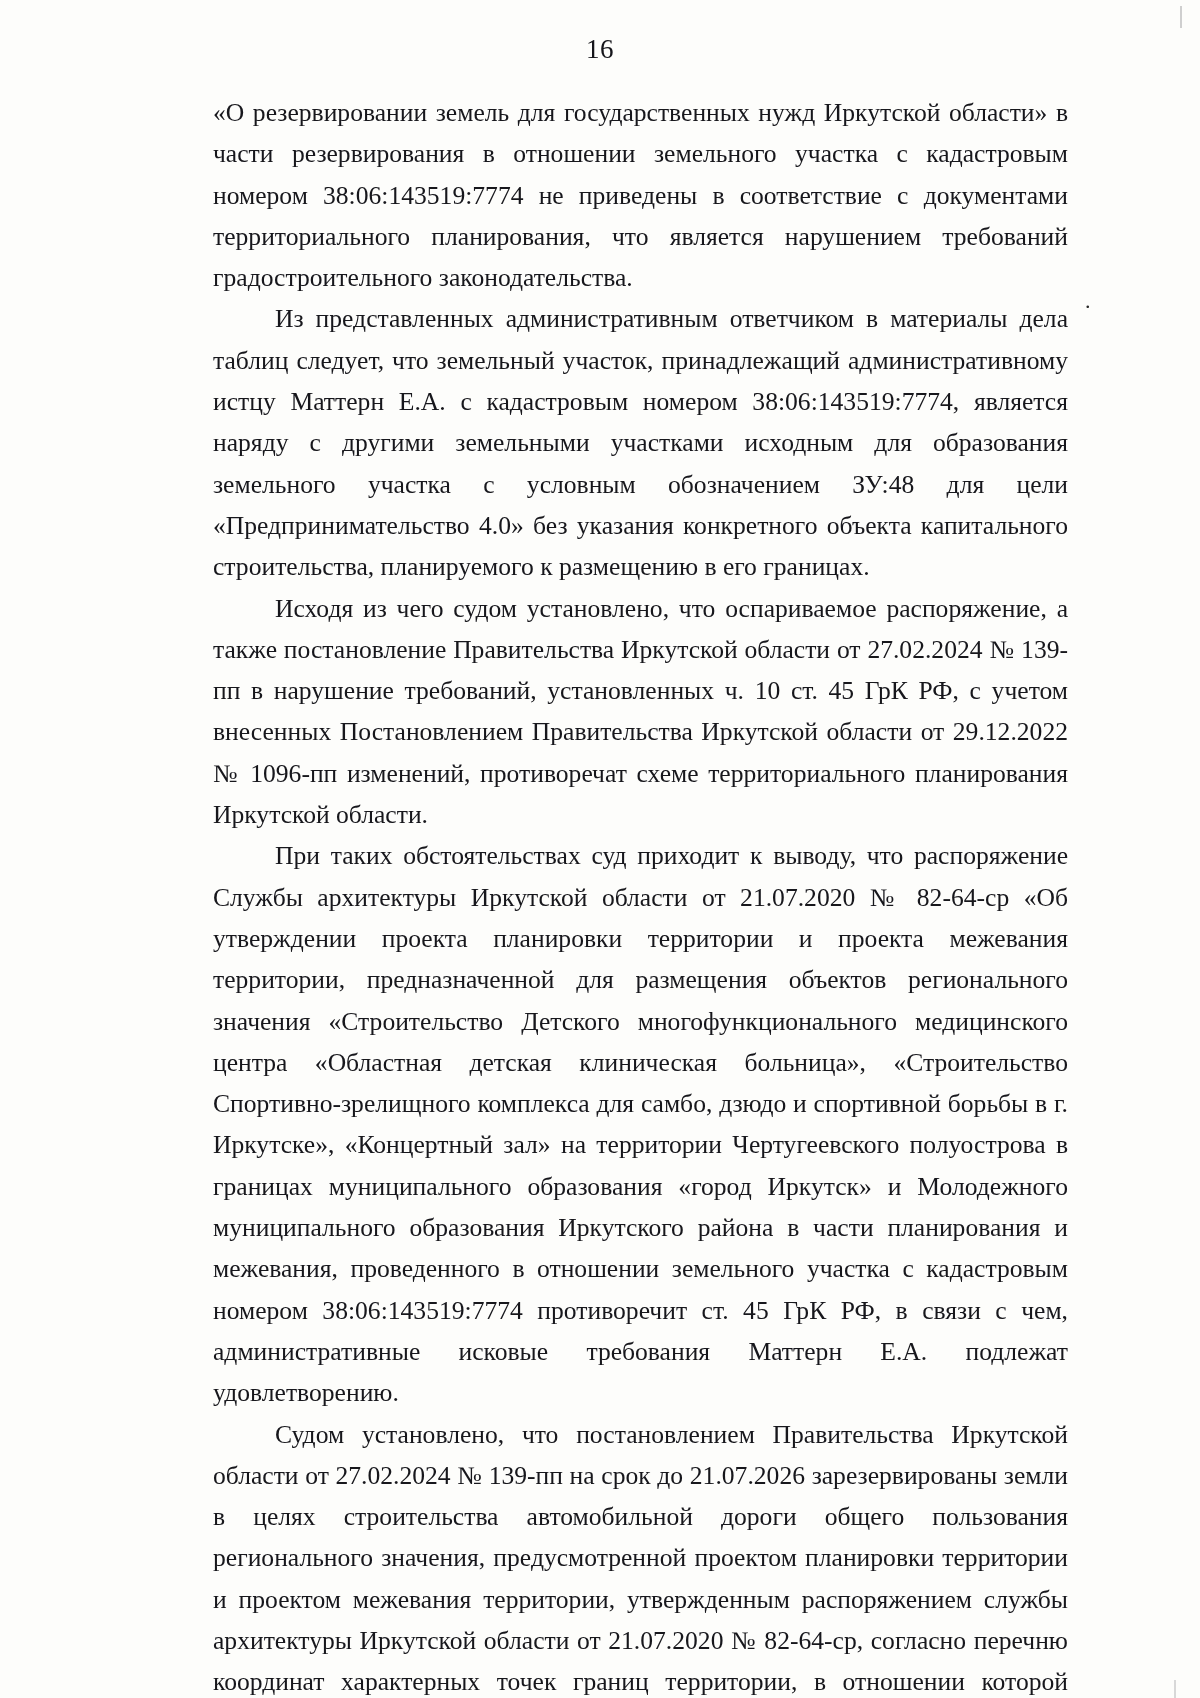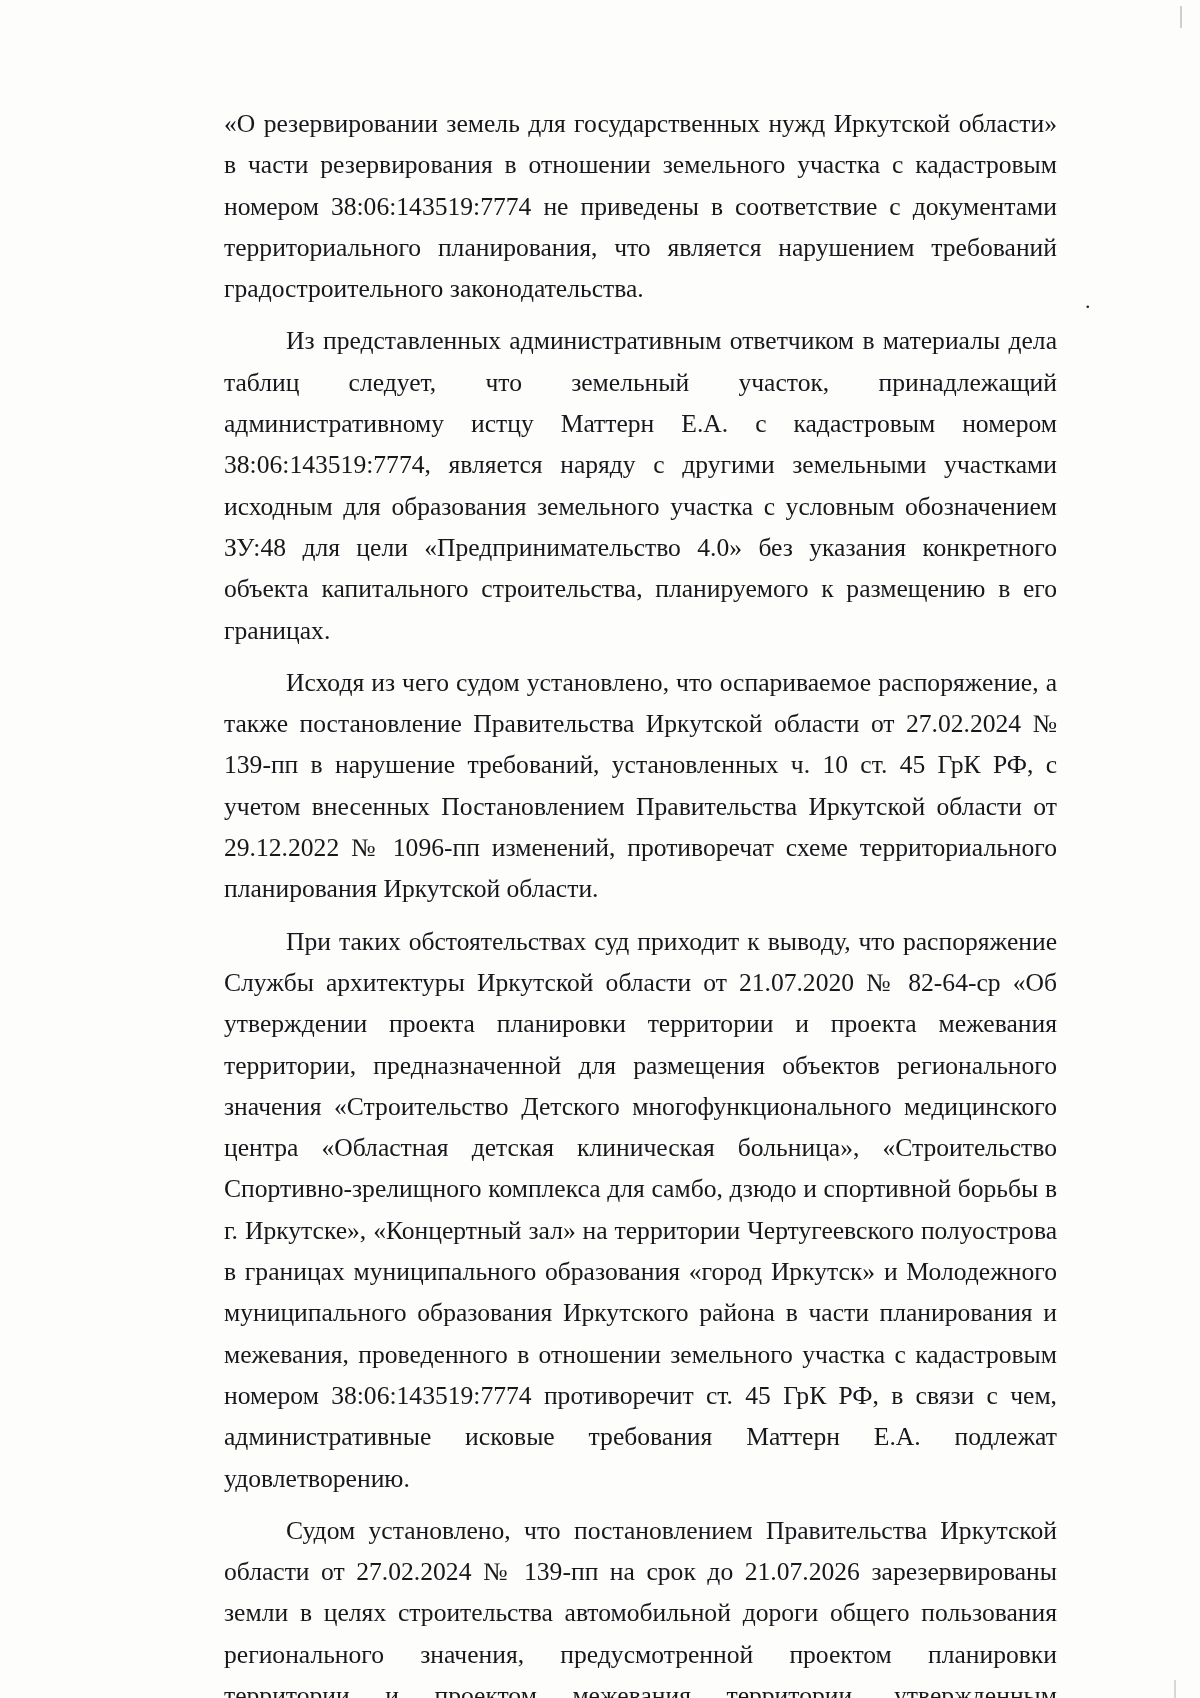--- a/index.html
+++ b/index.html
@@ -38,21 +38,21 @@
     left: 213px;
     width: 855px;
     font-size: 25.6px;
     line-height: 41.3px;
     text-align: justify;
     text-justify: inter-word;
     color: #17171c;
     hyphens: none;
   }
   .body-text p {
-    margin: 11px;
+    margin: 0;
     text-indent: 62px;
     text-align: justify;
   }
   .body-text p.no-indent {
     text-indent: 0;
   }
   .body-text p:last-child {
     text-align: justify;
   }
   .stray-mark {
@@ -82,20 +82,21 @@
     border-right: 2px solid #d8d8d8;
   }
 </style>
 </head>
 <body>
 
 <div class="page">
 
   <div class="edge-mark-top"></div>
 
+  <div class="page-number">16</div>
 
   <div class="body-text">
     <p class="no-indent">«О резервировании земель для государственных нужд Иркутской области» в части резервирования в отношении земельного участка с кадастровым номером  38:06:143519:7774 не приведены в соответствие с документами территориального планирования, что является нарушением требований градостроительного законодательства.</p>
     <p>Из представленных административным ответчиком в материалы дела таблиц следует, что земельный участок, принадлежащий административному истцу Маттерн Е.А. с кадастровым номером 38:06:143519:7774, является наряду с другими земельными участками исходным для образования земельного участка с условным обозначением ЗУ:48 для цели «Предпринимательство 4.0» без указания конкретного объекта капитального строительства, планируемого к размещению в его границах.</p>
     <p>Исходя из чего судом установлено, что оспариваемое распоряжение, а также постановление Правительства Иркутской области от 27.02.2024 № 139-пп в нарушение требований, установленных ч. 10 ст. 45 ГрК РФ, с учетом внесенных Постановлением Правительства Иркутской области от 29.12.2022 № 1096-пп изменений, противоречат схеме территориального планирования Иркутской области.</p>
     <p>При таких обстоятельствах суд приходит к выводу, что распоряжение Службы архитектуры Иркутской области от 21.07.2020 № 82-64-ср «Об утверждении проекта планировки территории и проекта межевания территории, предназначенной для размещения объектов регионального значения «Строительство Детского многофункционального медицинского центра «Областная детская клиническая больница», «Строительство Спортивно-зрелищного комплекса для самбо, дзюдо и спортивной борьбы в г. Иркутске», «Концертный зал» на территории Чертугеевского полуострова в границах муниципального образования «город Иркутск» и Молодежного муниципального образования Иркутского района в части планирования и межевания, проведенного в отношении земельного участка с кадастровым номером 38:06:143519:7774 противоречит ст. 45 ГрК РФ, в связи с чем, административные исковые требования Маттерн Е.А. подлежат удовлетворению.</p>
     <p>Судом установлено, что постановлением Правительства Иркутской области от 27.02.2024 № 139-пп на срок до 21.07.2026  зарезервированы земли в целях строительства автомобильной дороги общего пользования регионального значения, предусмотренной проектом планировки территории и проектом межевания территории, утвержденным распоряжением службы архитектуры Иркутской области от 21.07.2020 № 82-64-ср, согласно перечню координат характерных точек границ территории, в отношении которой принято решение о резервировании земель для государственных нужд Иркутской области.</p>
 
   </div>
 

